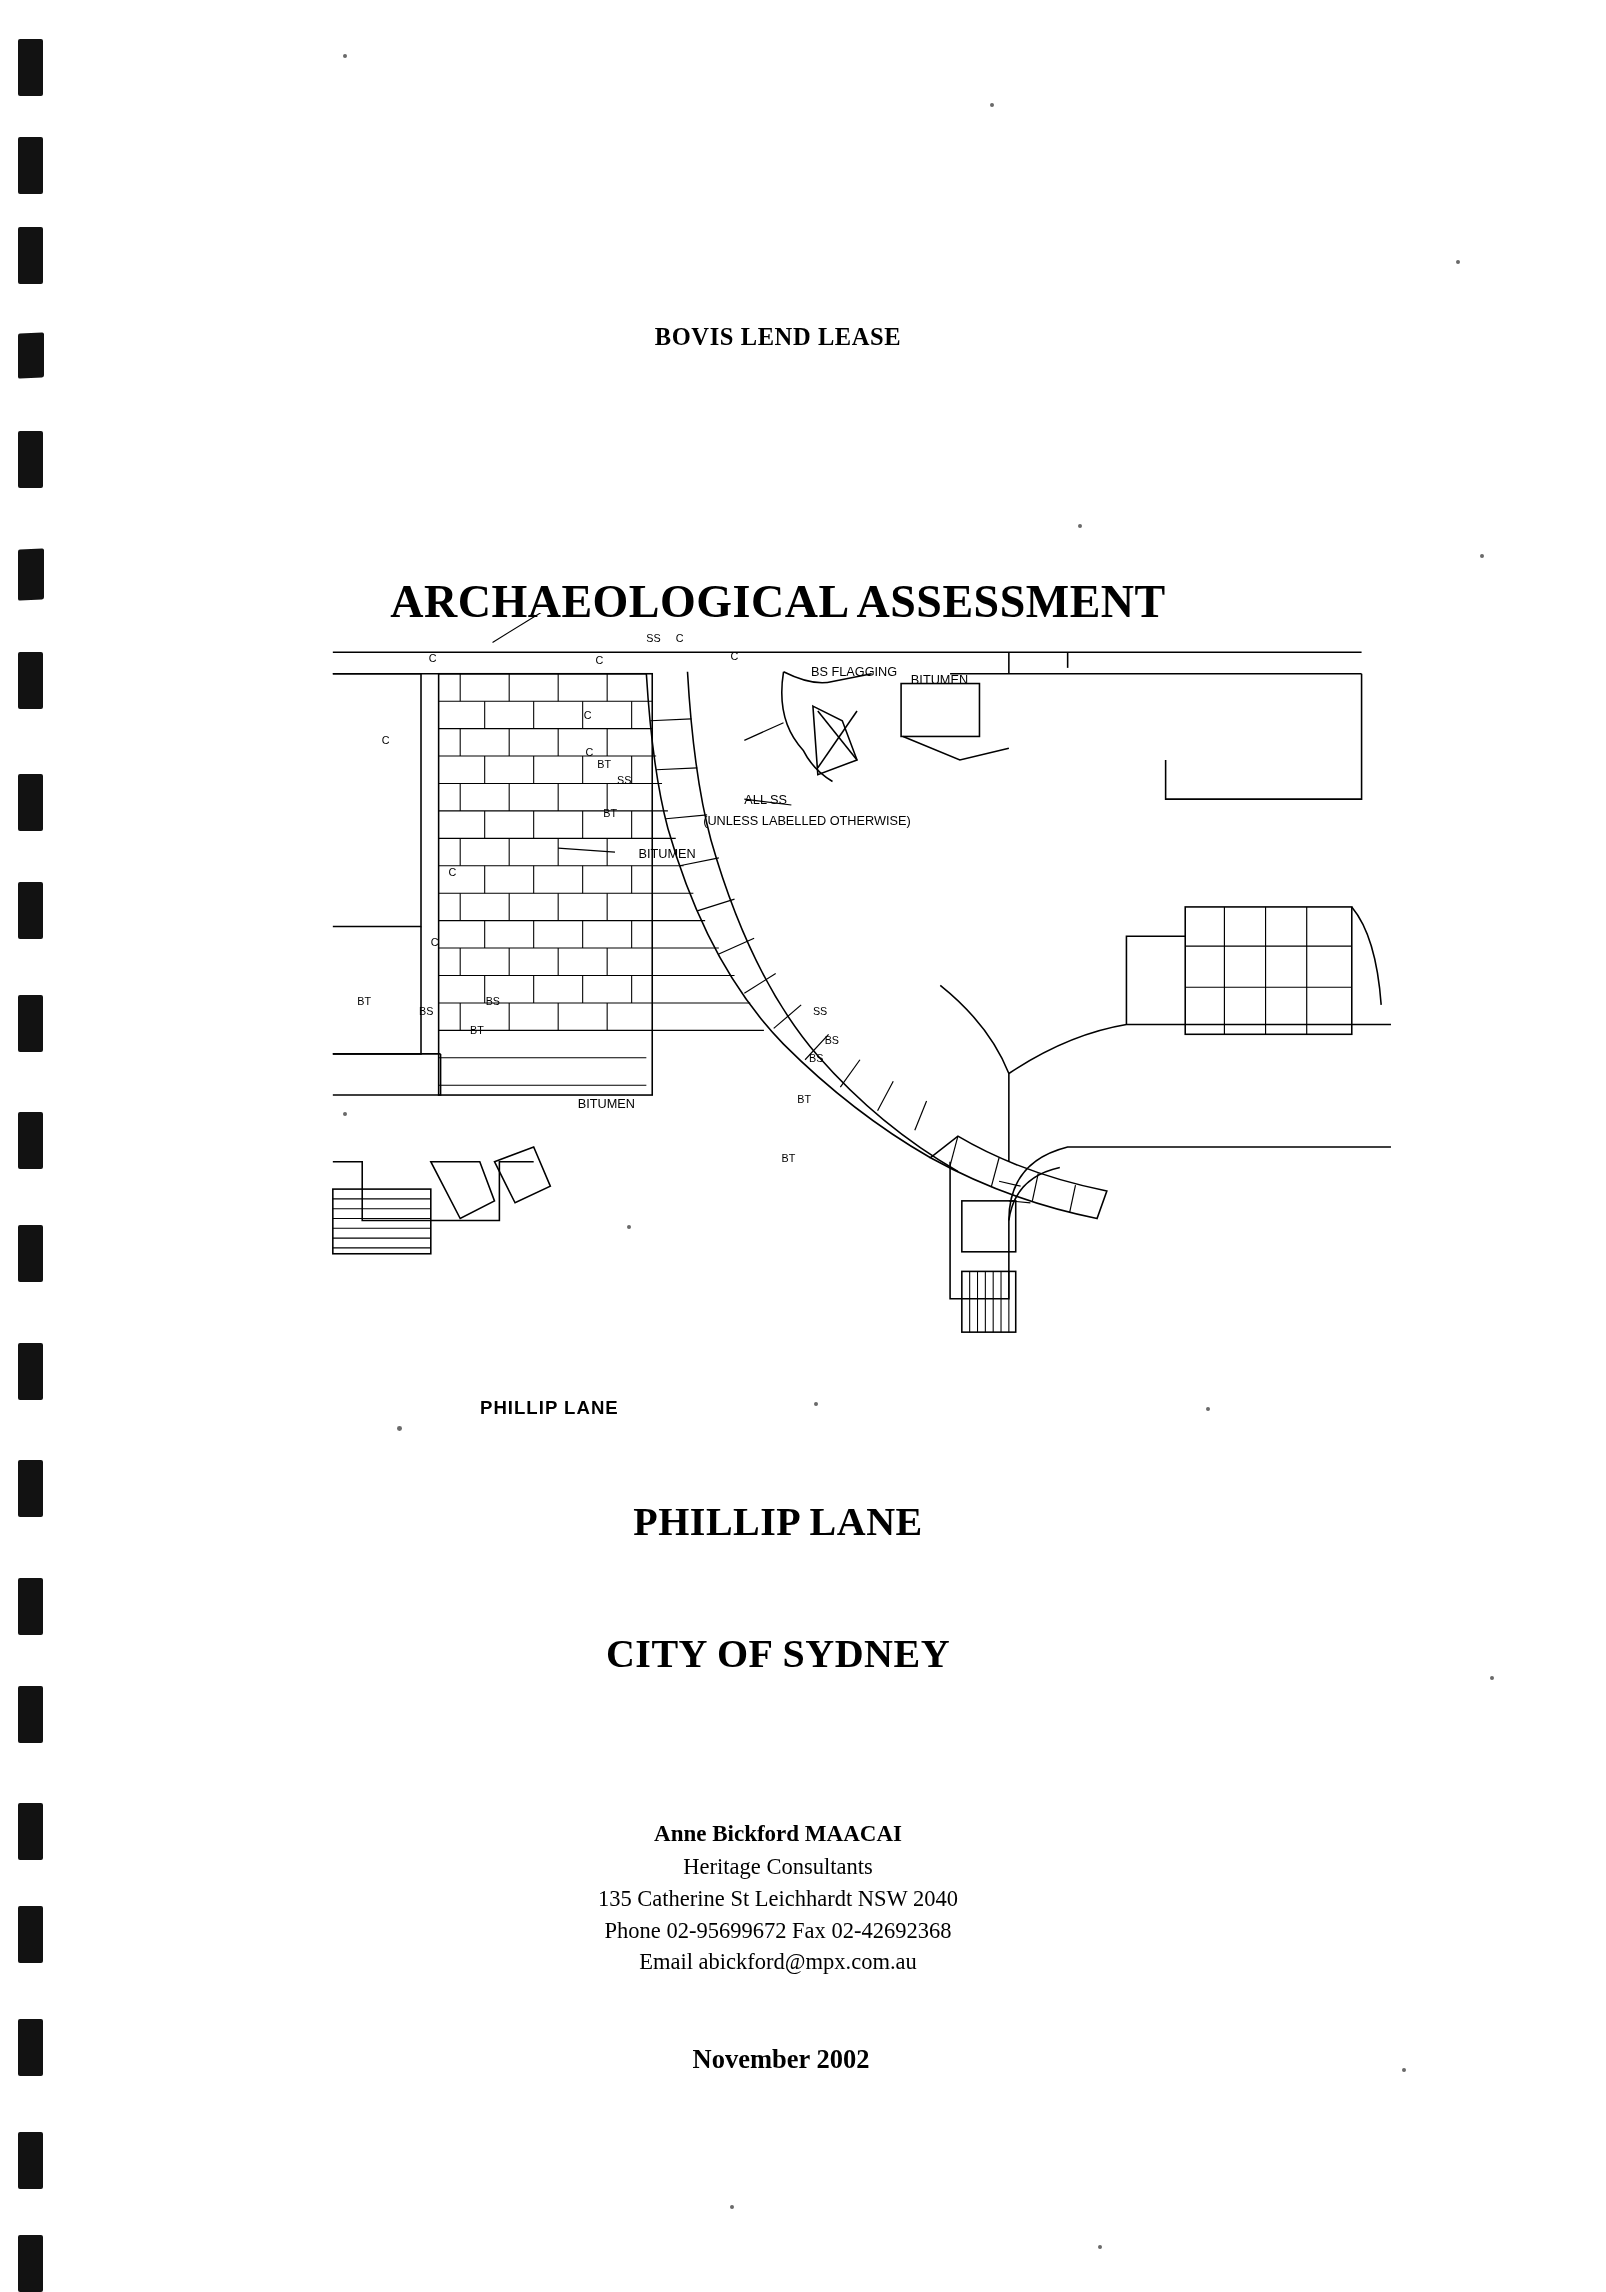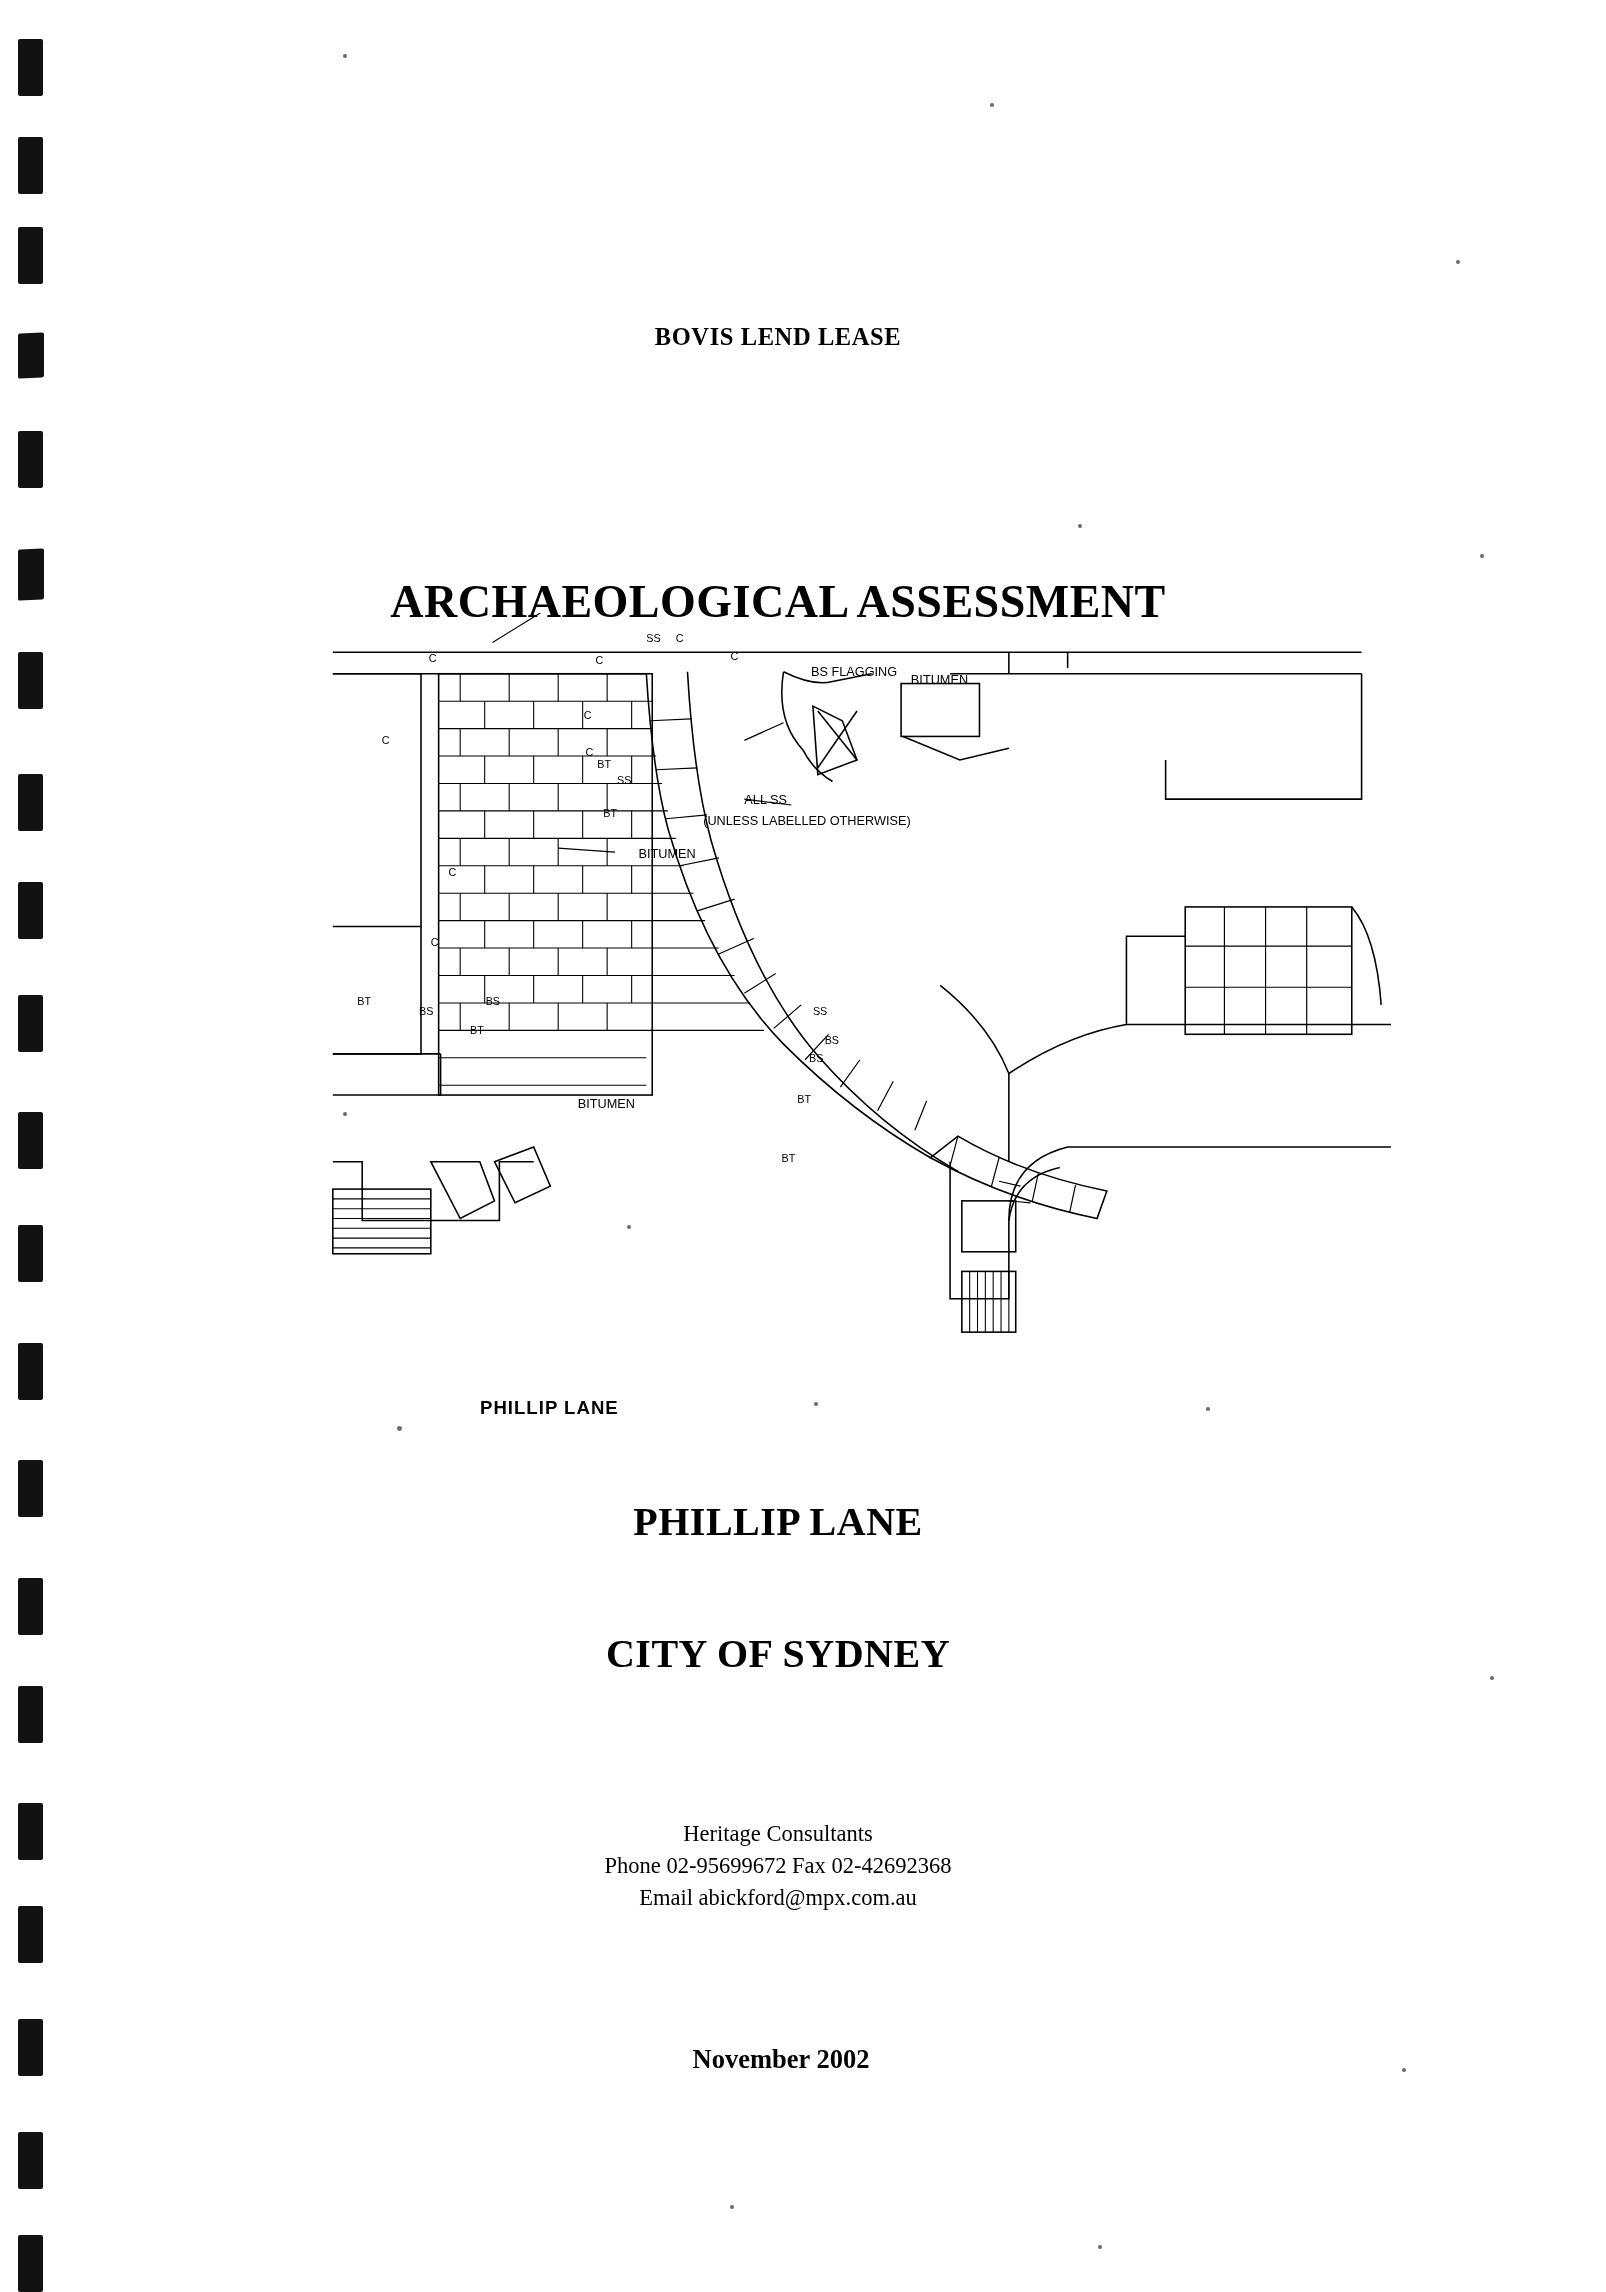--- a/index.html
+++ b/index.html
@@ -384,21 +384,23 @@
     </svg>
   </div>
 
   <div class="plan-caption">PHILLIP LANE</div>
 
   <h2 class="sub-title-1">PHILLIP LANE</h2>
 
   <h2 class="sub-title-2">CITY OF SYDNEY</h2>
 
   <div class="author-block">
+    <div class="author-name">Anne Bickford MAACAI</div>
     <div>Heritage Consultants</div>
+    <div>135 Catherine St Leichhardt NSW 2040</div>
     <div>Phone 02-95699672   Fax 02-42692368</div>
     <div>Email  abickford@mpx.com.au</div>
   </div>
 
   <div class="date-line">November 2002</div>
 
 </div>
 
 
 </body></html>

